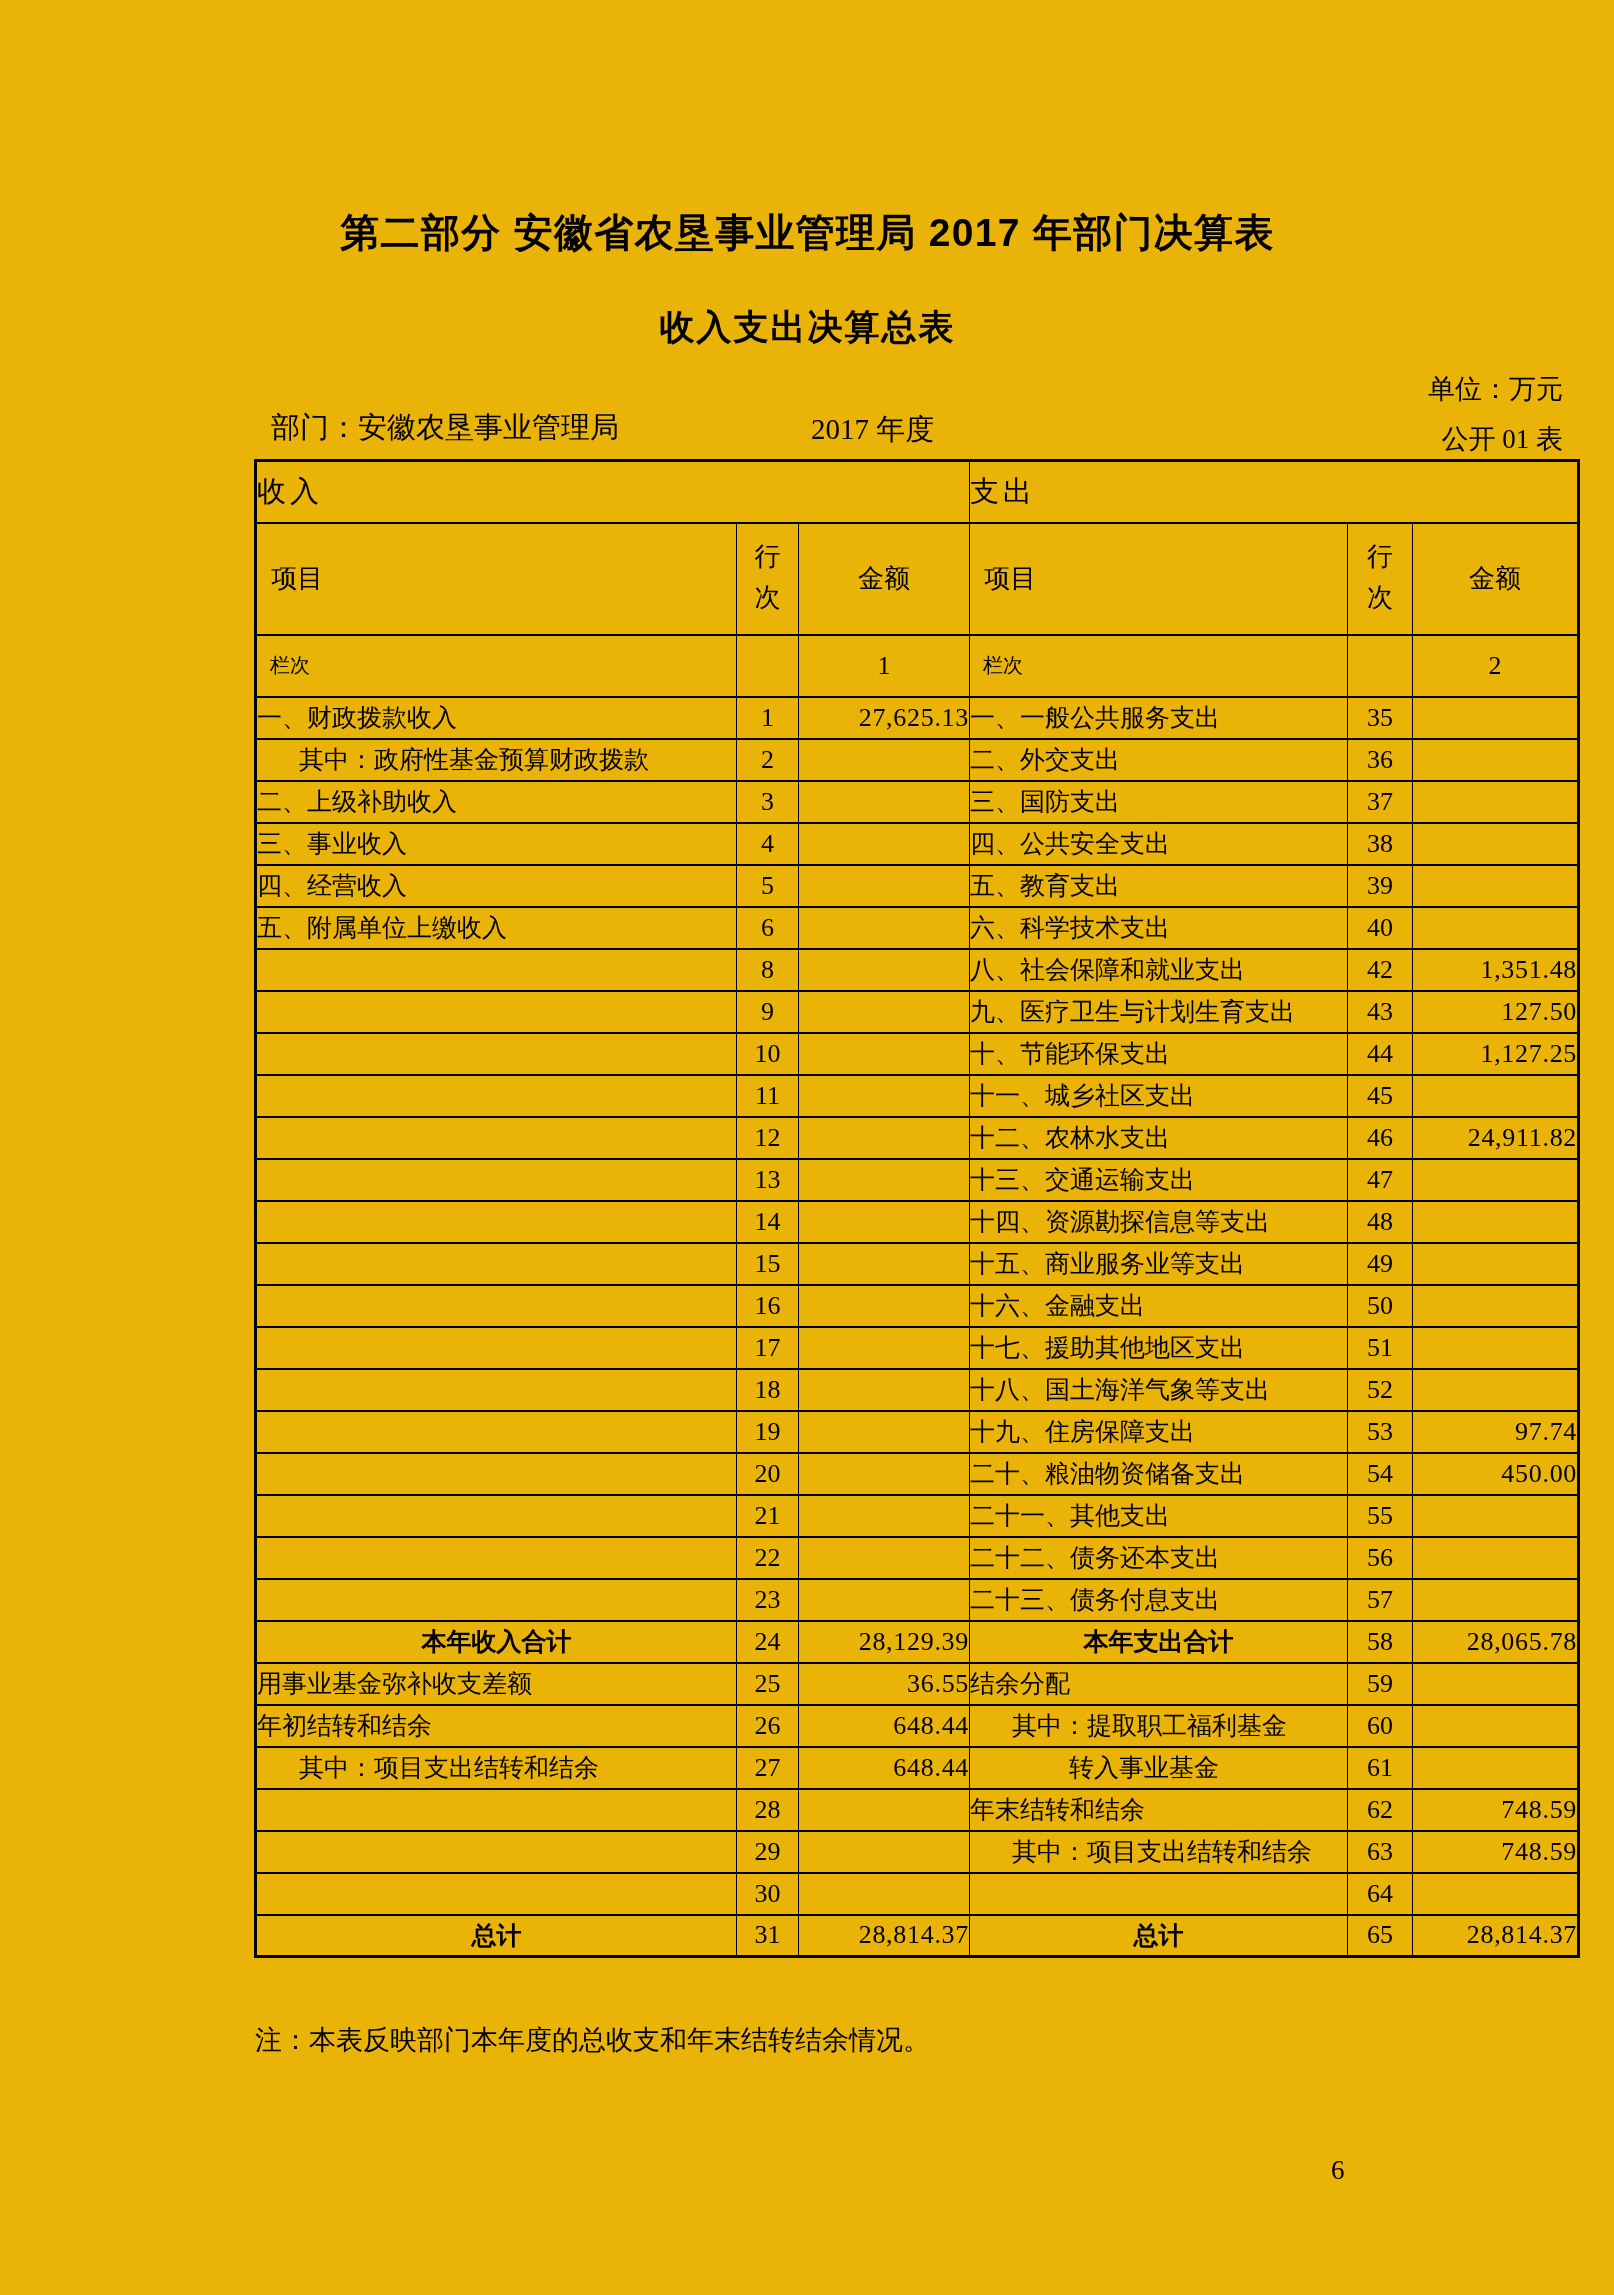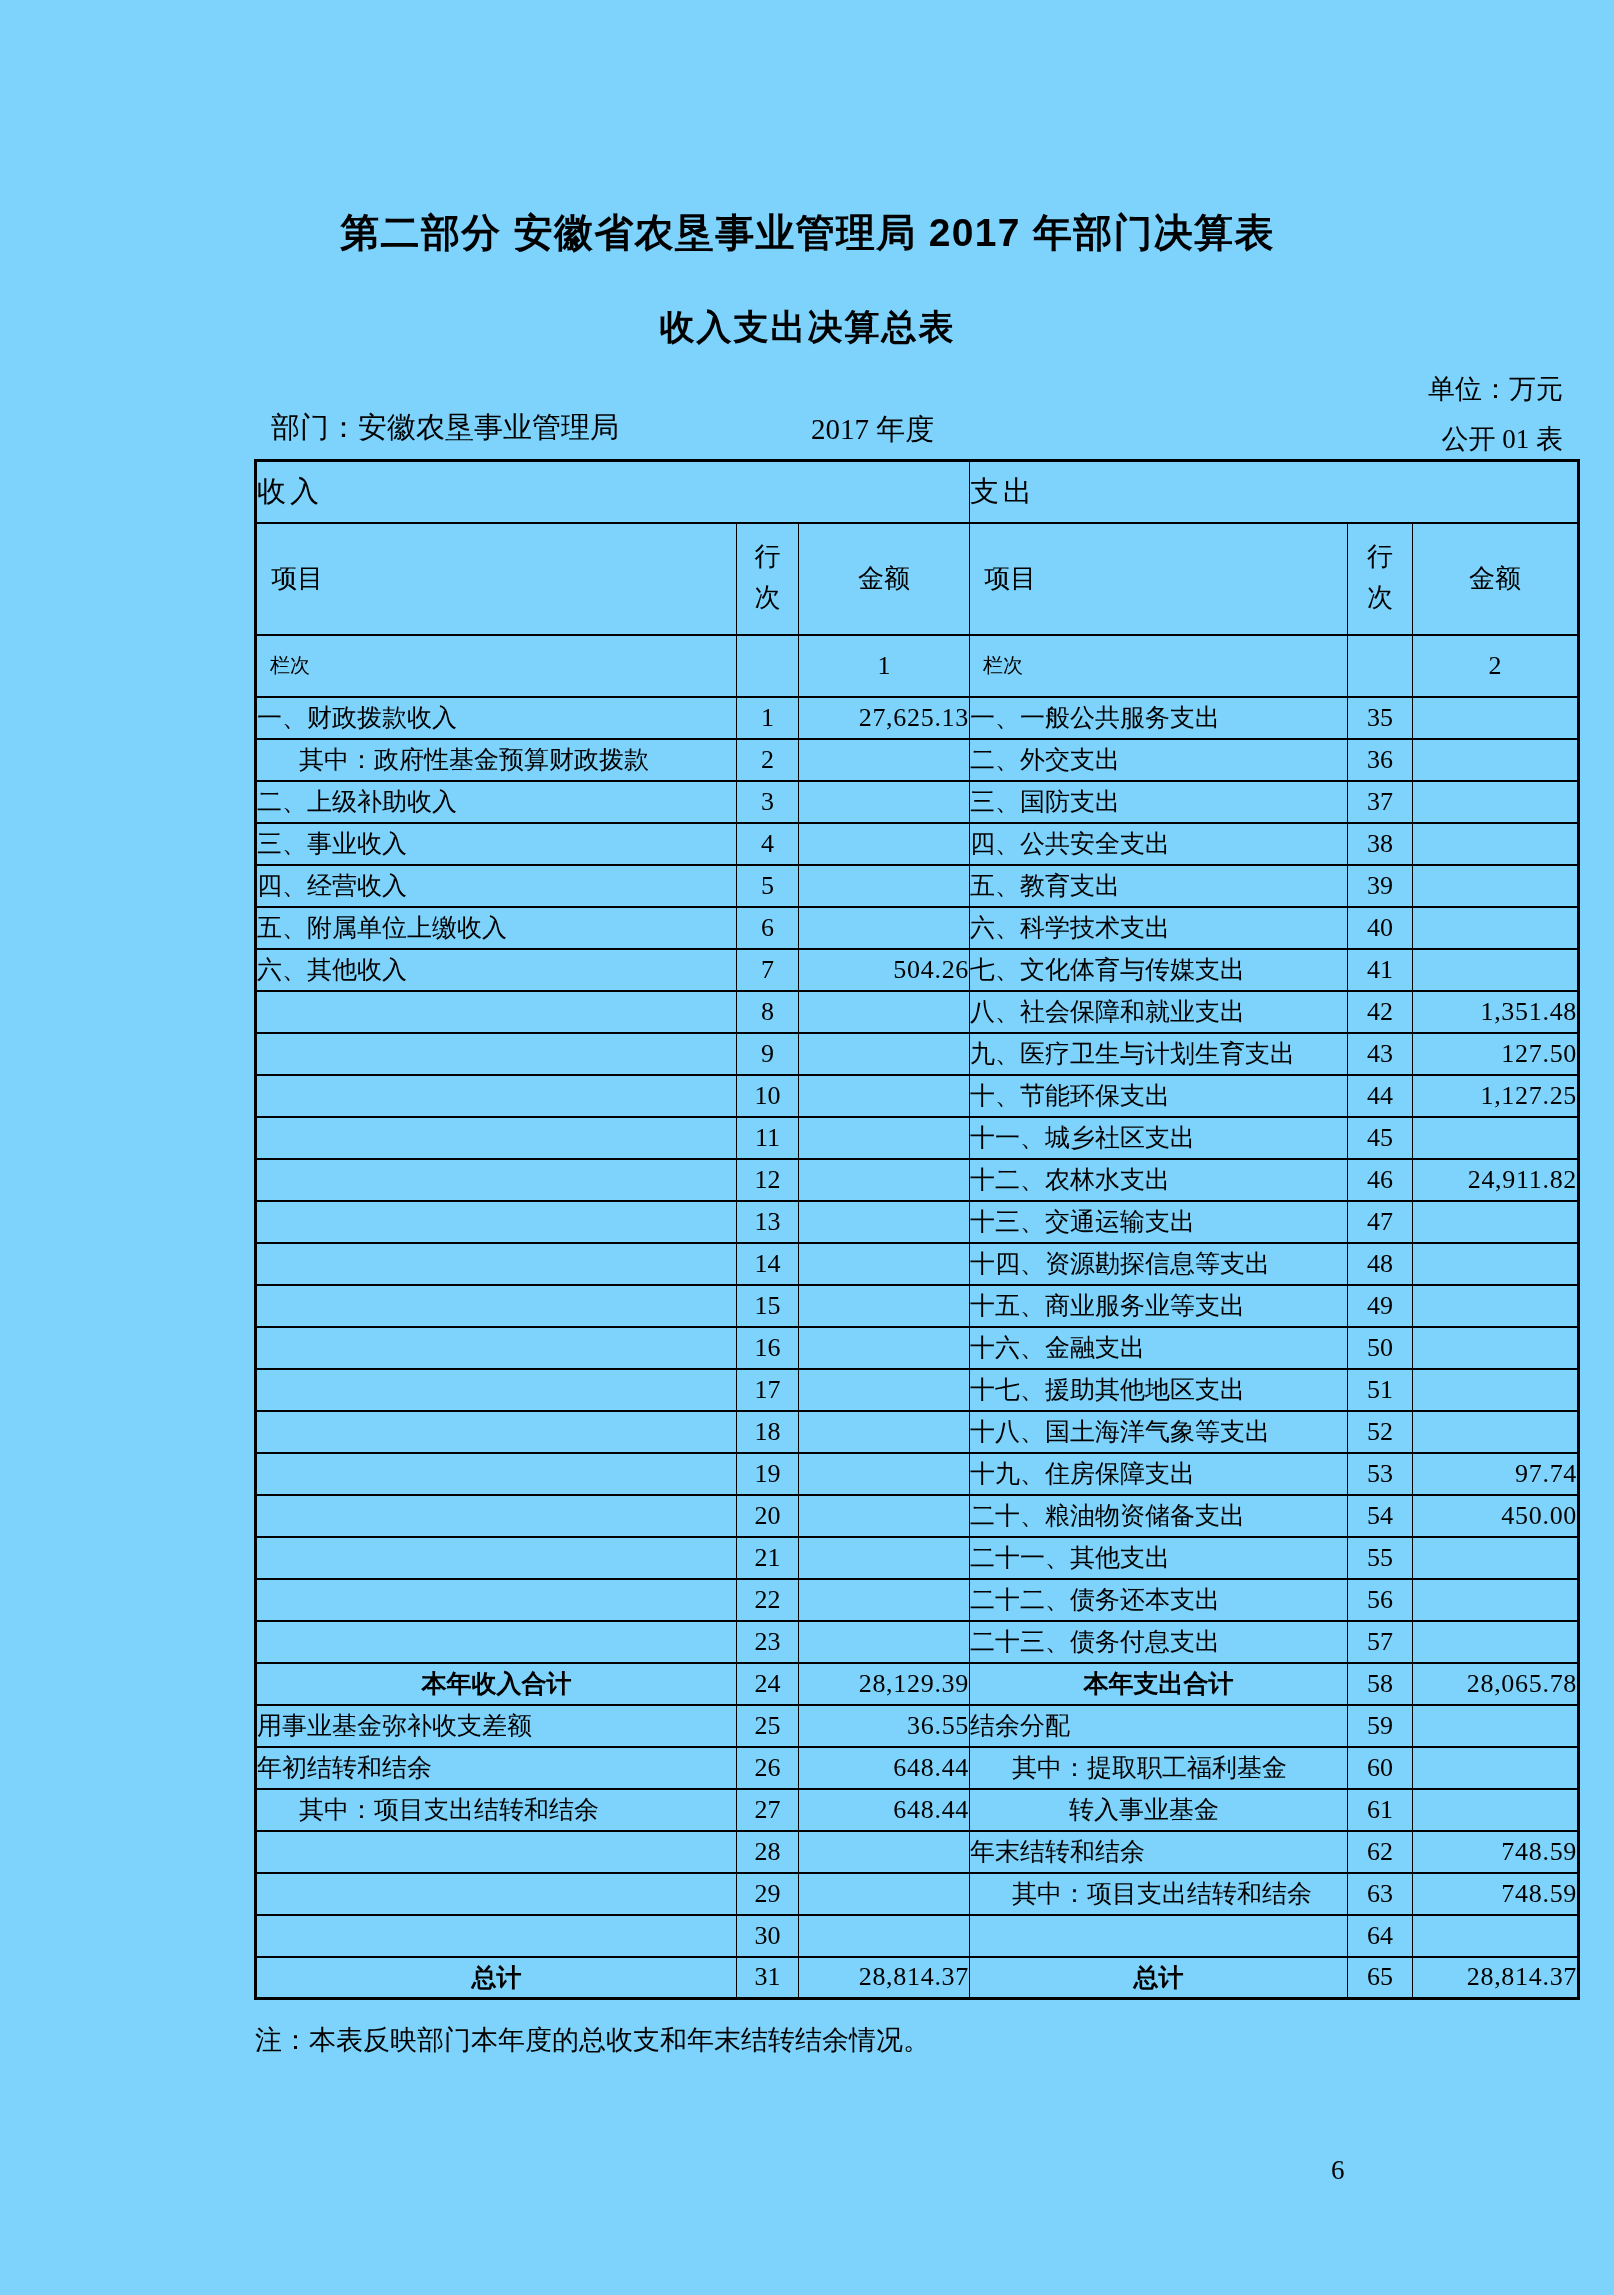--- a/index.html
+++ b/index.html
@@ -1,21 +1,21 @@
 <!DOCTYPE html>
 <html style="font-size:10.4px"><head>
 <meta charset="utf-8">
 <style>
   * { box-sizing: border-box; }
   html, body { margin: 0; padding: 0; background: #ffffff; }
   .page {
     position: relative;
     width: 1615px;
     height: 2295px;
-    background: #7dd3fc;
+    background: #eab308;
     color: #000;
     font-family: "Liberation Serif", "DejaVu Serif", serif;
   }
   .title {
     position: absolute;
     top: 206px; left: 0; width: 100%;
     text-align: center;
     font-family: "Liberation Sans", "DejaVu Sans", sans-serif;
     font-weight: 700;
     font-size: 39px;
@@ -182,28 +182,20 @@
         </tr>
         <tr class="data-row">
           <td class="item">五、附属单位上缴收入</td>
           <td class="line">6</td>
           <td class="amount"></td>
           <td class="item">六、科学技术支出</td>
           <td class="line">40</td>
           <td class="amount"></td>
         </tr>
         <tr class="data-row">
-          <td class="item">六、其他收入</td>
-          <td class="line">7</td>
-          <td class="amount">504.26</td>
-          <td class="item">七、文化体育与传媒支出</td>
-          <td class="line">41</td>
-          <td class="amount"></td>
-        </tr>
-        <tr class="data-row">
           <td class="item"></td>
           <td class="line">8</td>
           <td class="amount"></td>
           <td class="item">八、社会保障和就业支出</td>
           <td class="line">42</td>
           <td class="amount">1,351.48</td>
         </tr>
         <tr class="data-row">
           <td class="item"></td>
           <td class="line">9</td>

